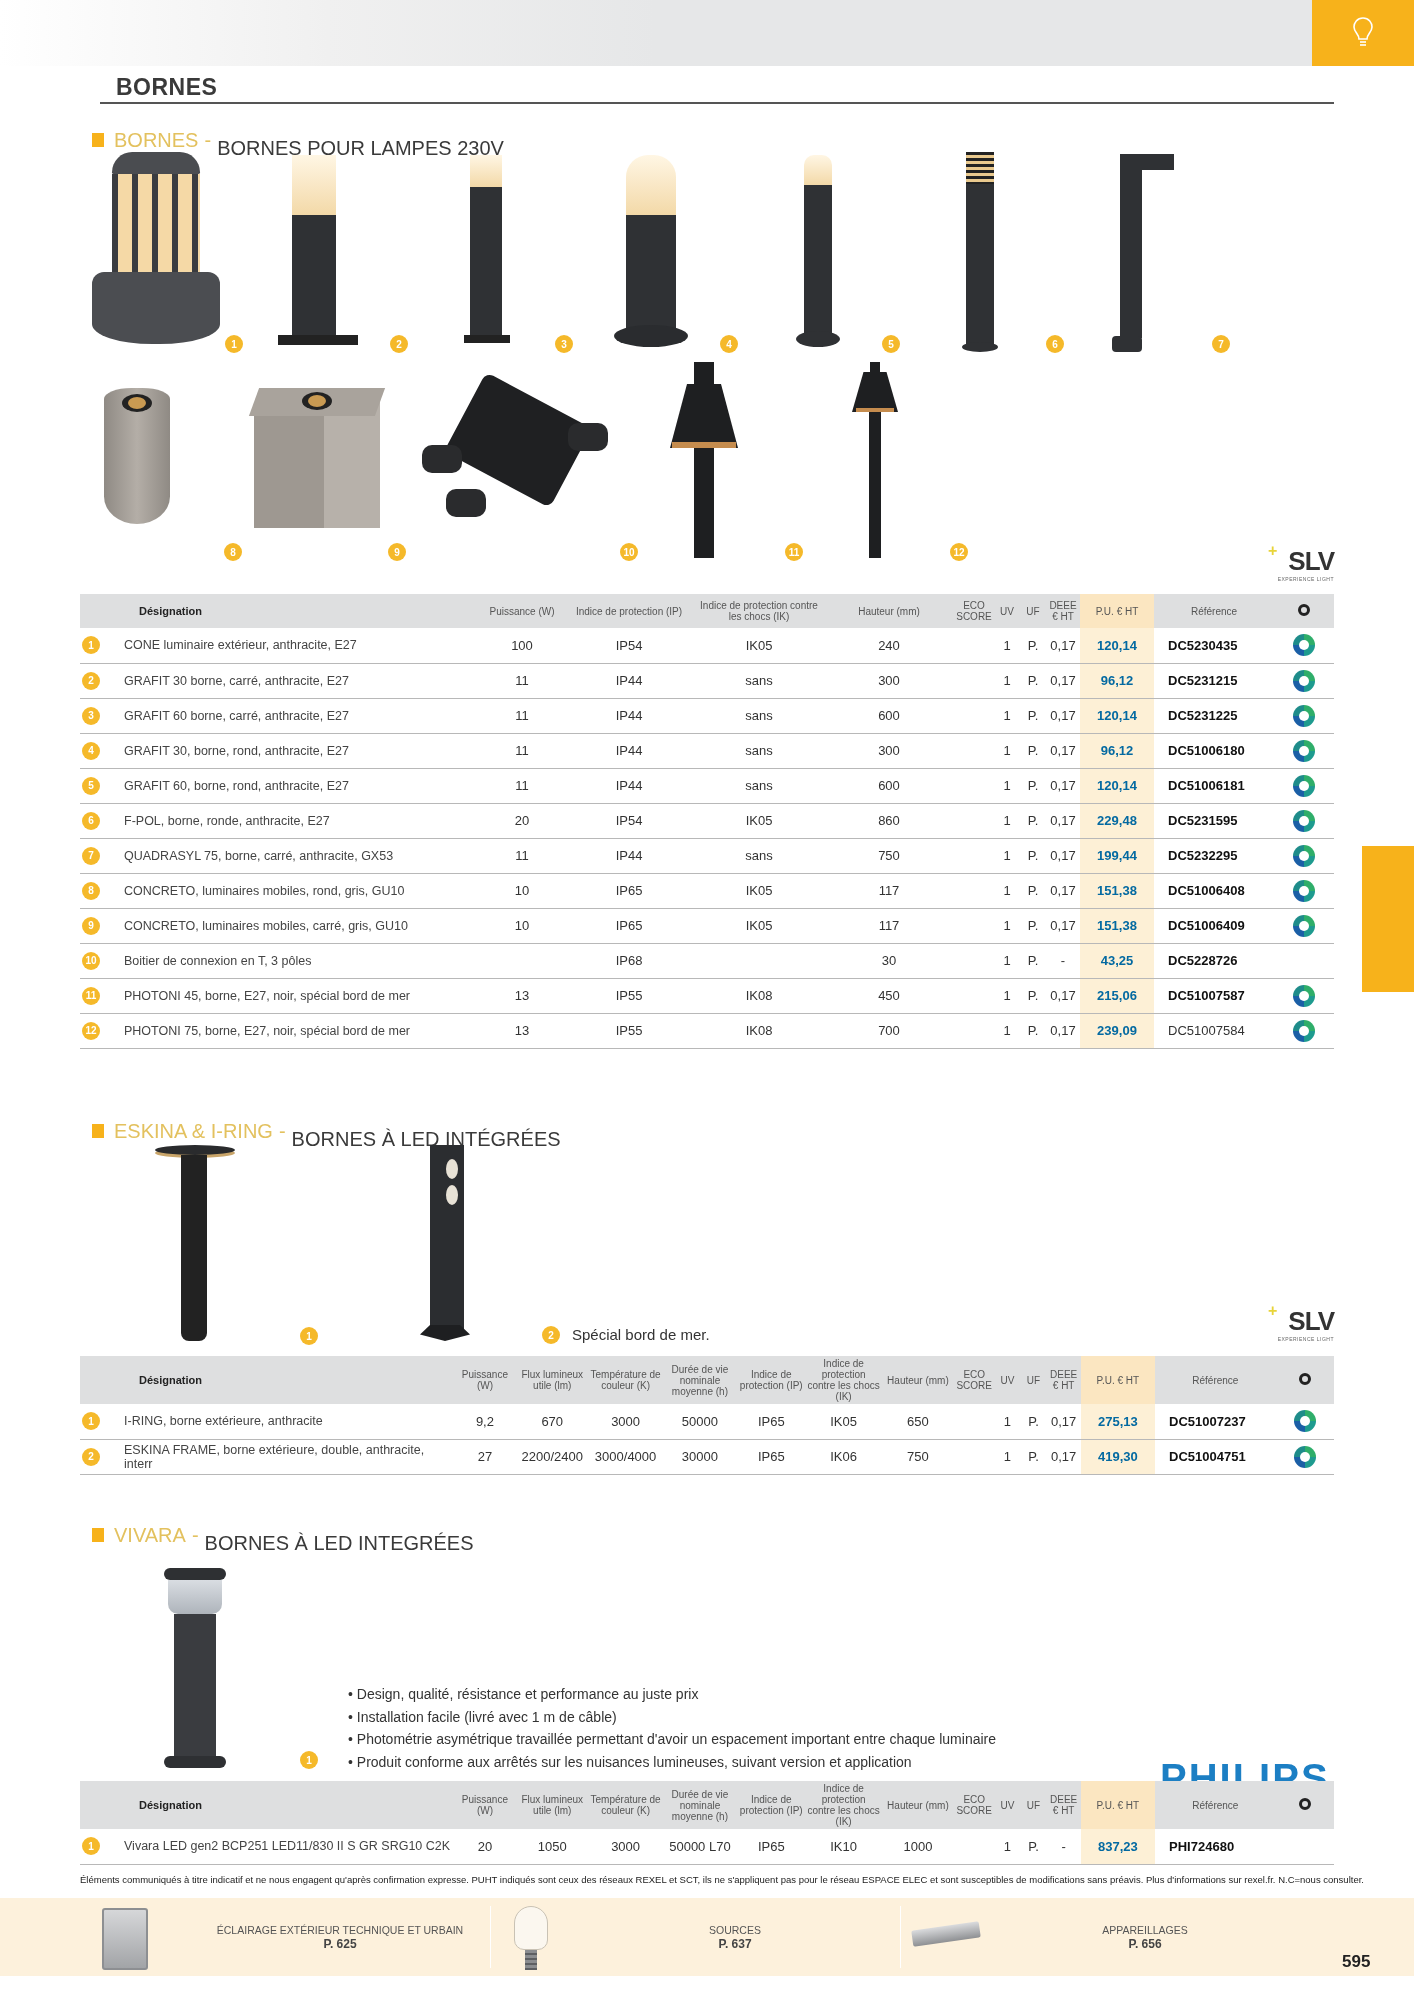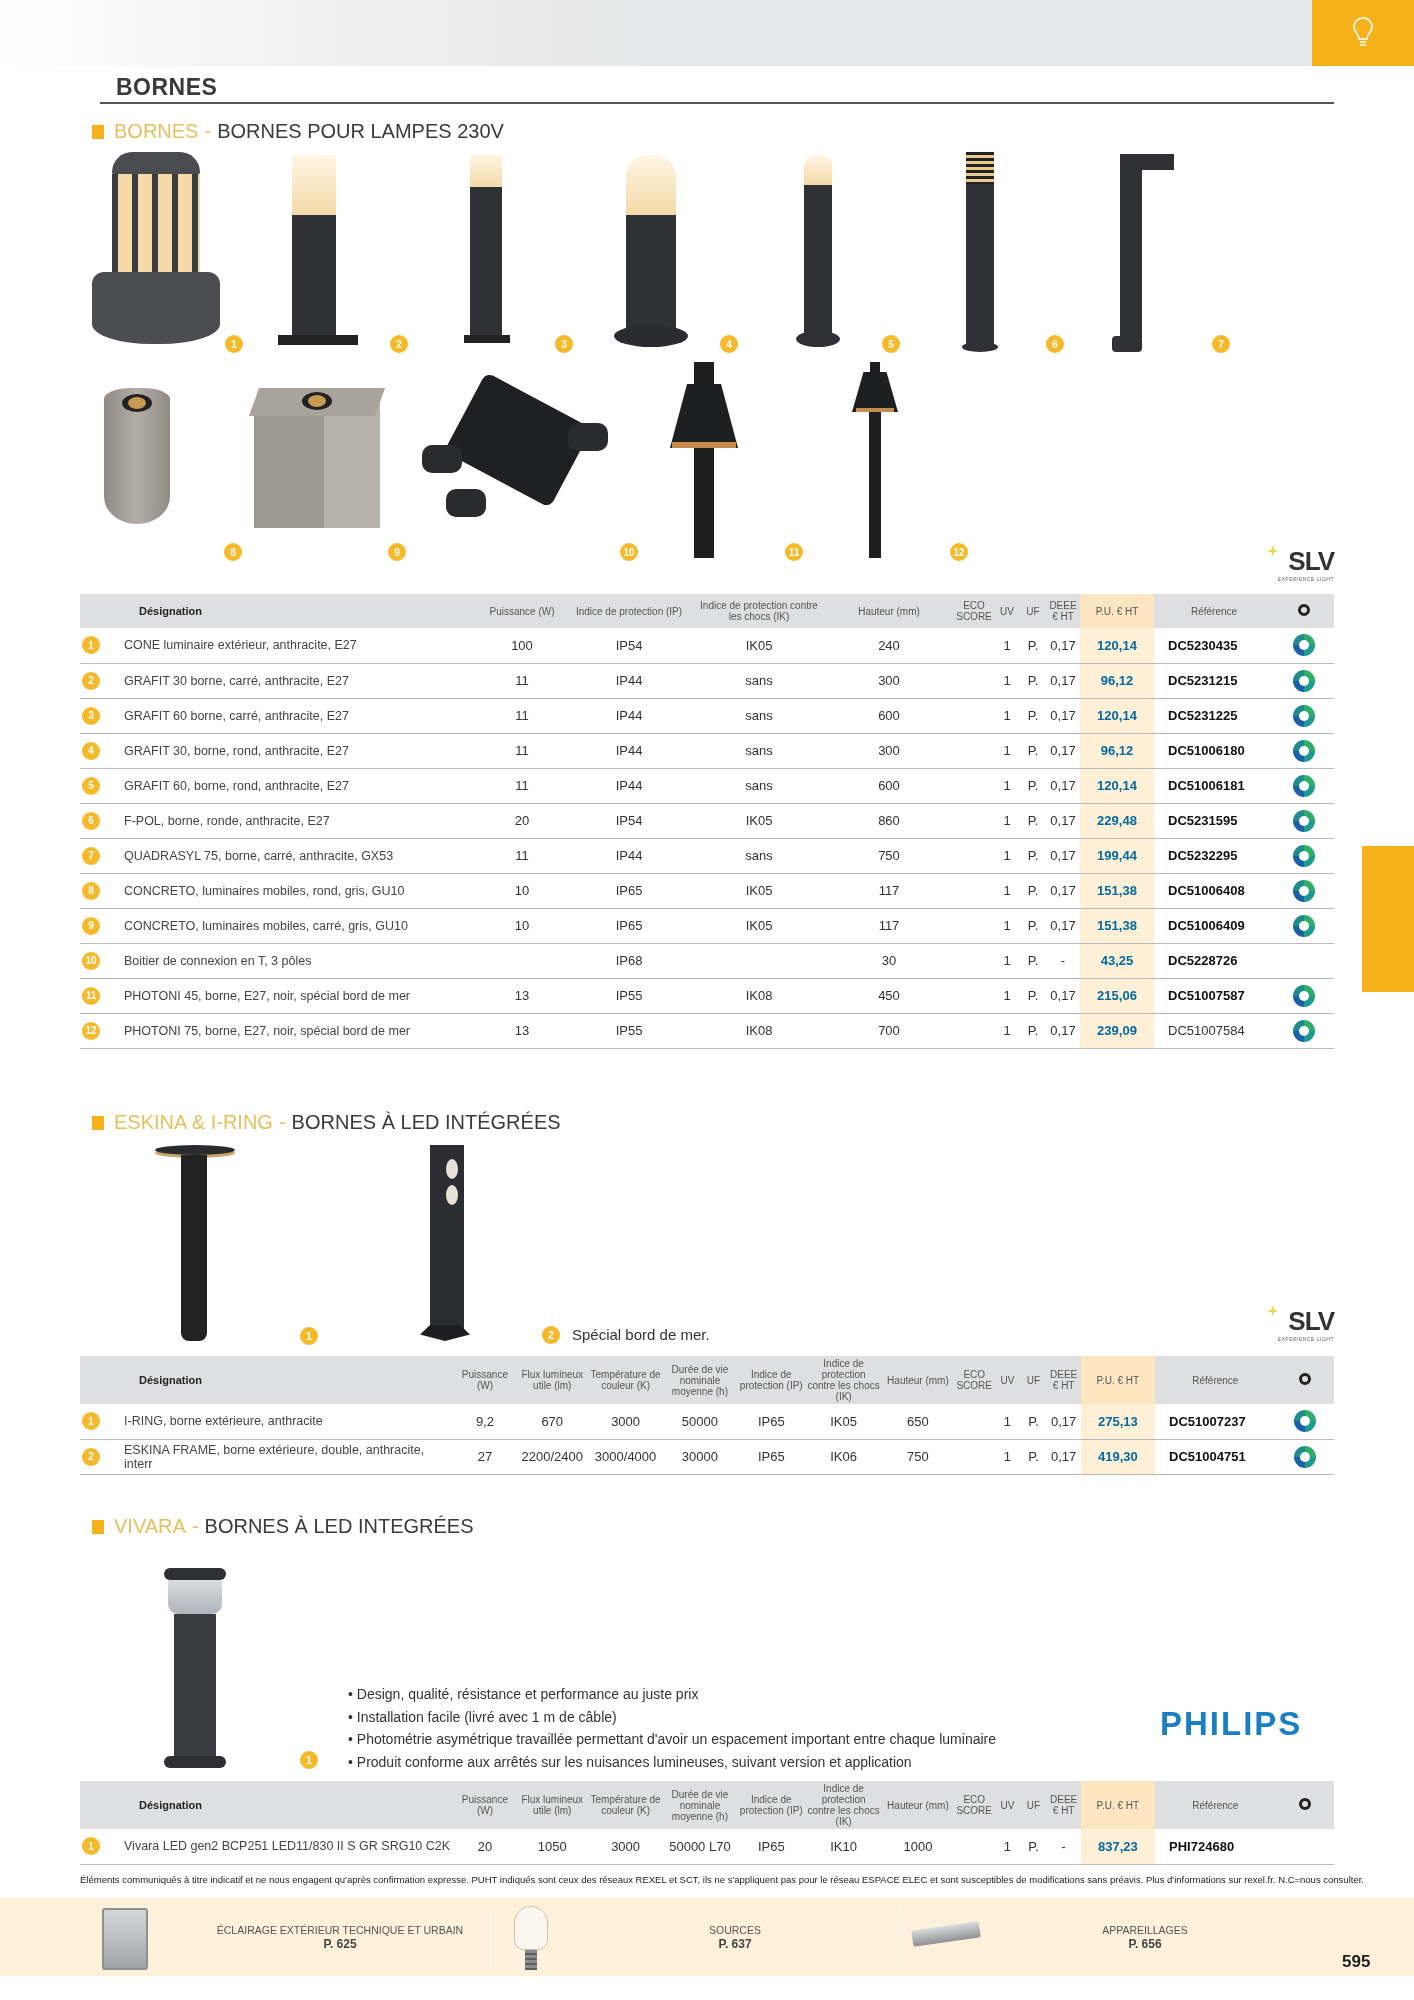--- a/index.html
+++ b/index.html
@@ -12,21 +12,21 @@
     display: flex; align-items: center; justify-content: center; }
   .side-tab { position: absolute; left: 1362px; top: 846px; width: 52px; height: 146px; background: #f7b21b; }
 
   .page-title { position: absolute; left: 116px; top: 74px; font-size: 23px; font-weight: bold; color: #3a3a3a; letter-spacing: 0.5px; }
   .title-rule { position: absolute; left: 100px; top: 102px; width: 1234px; height: 2px; background: #555; }
 
   .section-head { position: absolute; left: 92px; display: flex; align-items: center; font-size: 20px; }
   .section-head .sq { width: 12px; height: 14px; background: #f7b21b; margin-right: 10px; }
   .section-head .brand { color: #e3c15e; font-family: "Liberation Sans", sans-serif; }
   .section-head .dash { color: #e3c15e; margin: 0 6px; }
-  .section-head .sub { color: #3a3a3a; }
+  .section-head .sub { color: #3a3a3a; margin-top: 17px; }
 
   .badge { position: absolute; width: 18px; height: 18px; border-radius: 50%; background: #f5b92a;
     color: #fff; font-size: 10px; font-weight: bold; display: flex; align-items: center; justify-content: center; }
 
   .prod { position: absolute; }
   .pole { position: absolute; background: #2f3134; }
   .glow { position: absolute; background: linear-gradient(180deg, #fff6e4, #f3d9a8); }
 
   .logo-slv { position: absolute; width: 70px; height: 44px; }
   .logo-slv .txt { position: absolute; right: 0; top: 4px; font-size: 26px; font-weight: bold; color: #333; letter-spacing: -1px; }
@@ -46,21 +46,21 @@
     color: #fff; font-size: 10px; font-weight: bold; display: flex; align-items: center; justify-content: center; }
   .eco { display: inline-block; width: 22px; height: 22px; border-radius: 50%; position: relative; vertical-align: middle;
     background: conic-gradient(#2fae6a 0 90deg, #1e9b8f 90deg 180deg, #1b5fa6 180deg 270deg, #1e8c8a 270deg 360deg); }
   .eco::after { content: ""; position: absolute; left: 6px; top: 6px; width: 10px; height: 10px; border-radius: 50%; background: #fff; }
   .eco-head { display: inline-block; width: 12px; height: 12px; border-radius: 50%; border: 3px solid #222; }
 
   .bullets { position: absolute; left: 348px; top: 1683px; font-size: 14px; color: #333; line-height: 22.5px; }
   .bullets li { list-style: none; }
   .bullets li::before { content: "• "; }
 
-  .philips { position: absolute; left: 1160px; top: 1705px; font-size: 33px; font-weight: bold; color: #1c7fc4; letter-spacing: 2px; }
+  .philips { position: absolute; left: 1160px; top: 1756px; font-size: 40px; font-weight: bold; color: #1c7fc4; letter-spacing: 2px; }
 
   .disclaimer { position: absolute; left: 80px; top: 1874px; font-size: 9.5px; color: #222; white-space: nowrap; }
 
   .footer { position: absolute; left: 0; top: 1898px; width: 1414px; height: 78px; background: #fdf1dc; }
   .fcell { position: absolute; top: 0; height: 78px; display: flex; flex-direction: column; align-items: center; justify-content: center; font-size: 10.5px; color: #555; }
   .fcell .pg { font-size: 12px; font-weight: bold; color: #444; margin-top: 1px; }
   .fdiv { position: absolute; top: 8px; width: 1px; height: 62px; background: #fff; }
   .page-number { position: absolute; left: 1342px; top: 1952px; font-size: 17px; font-weight: bold; color: #222; }
 </style>
 </head>

